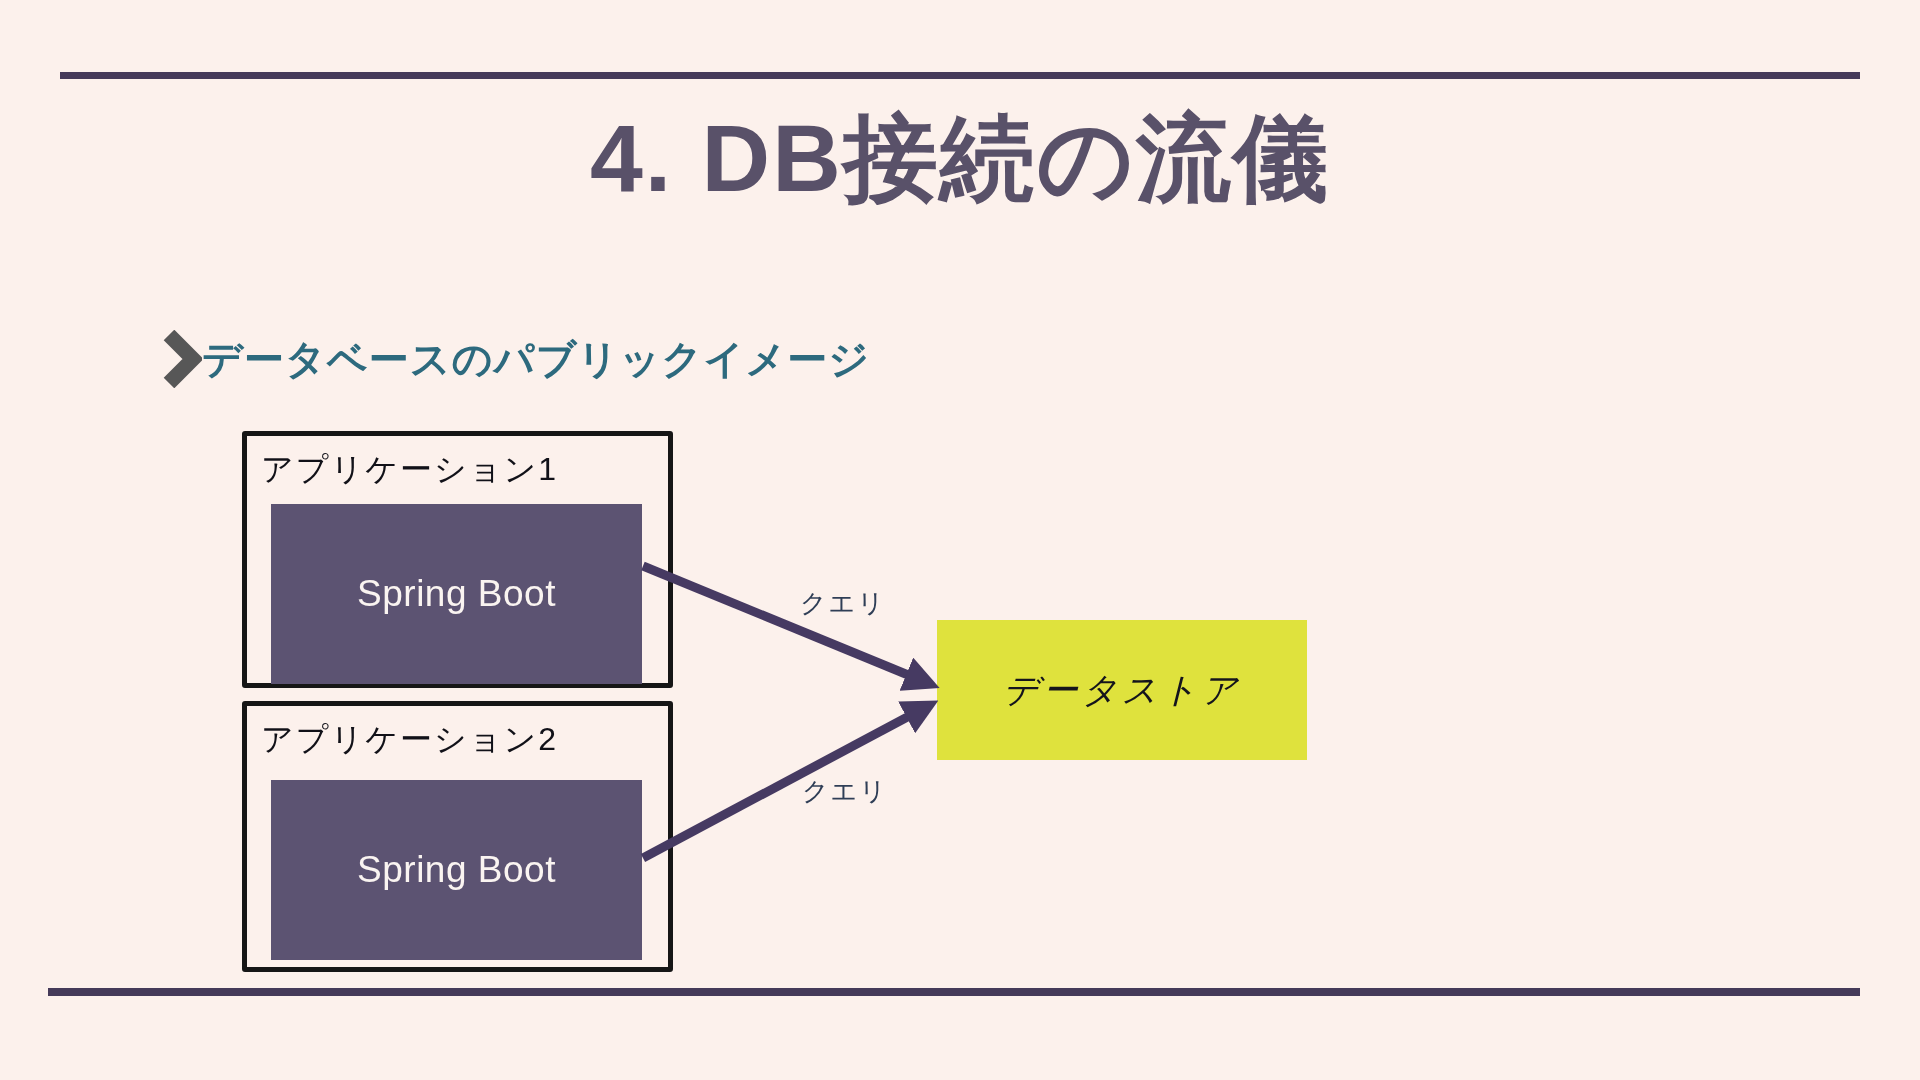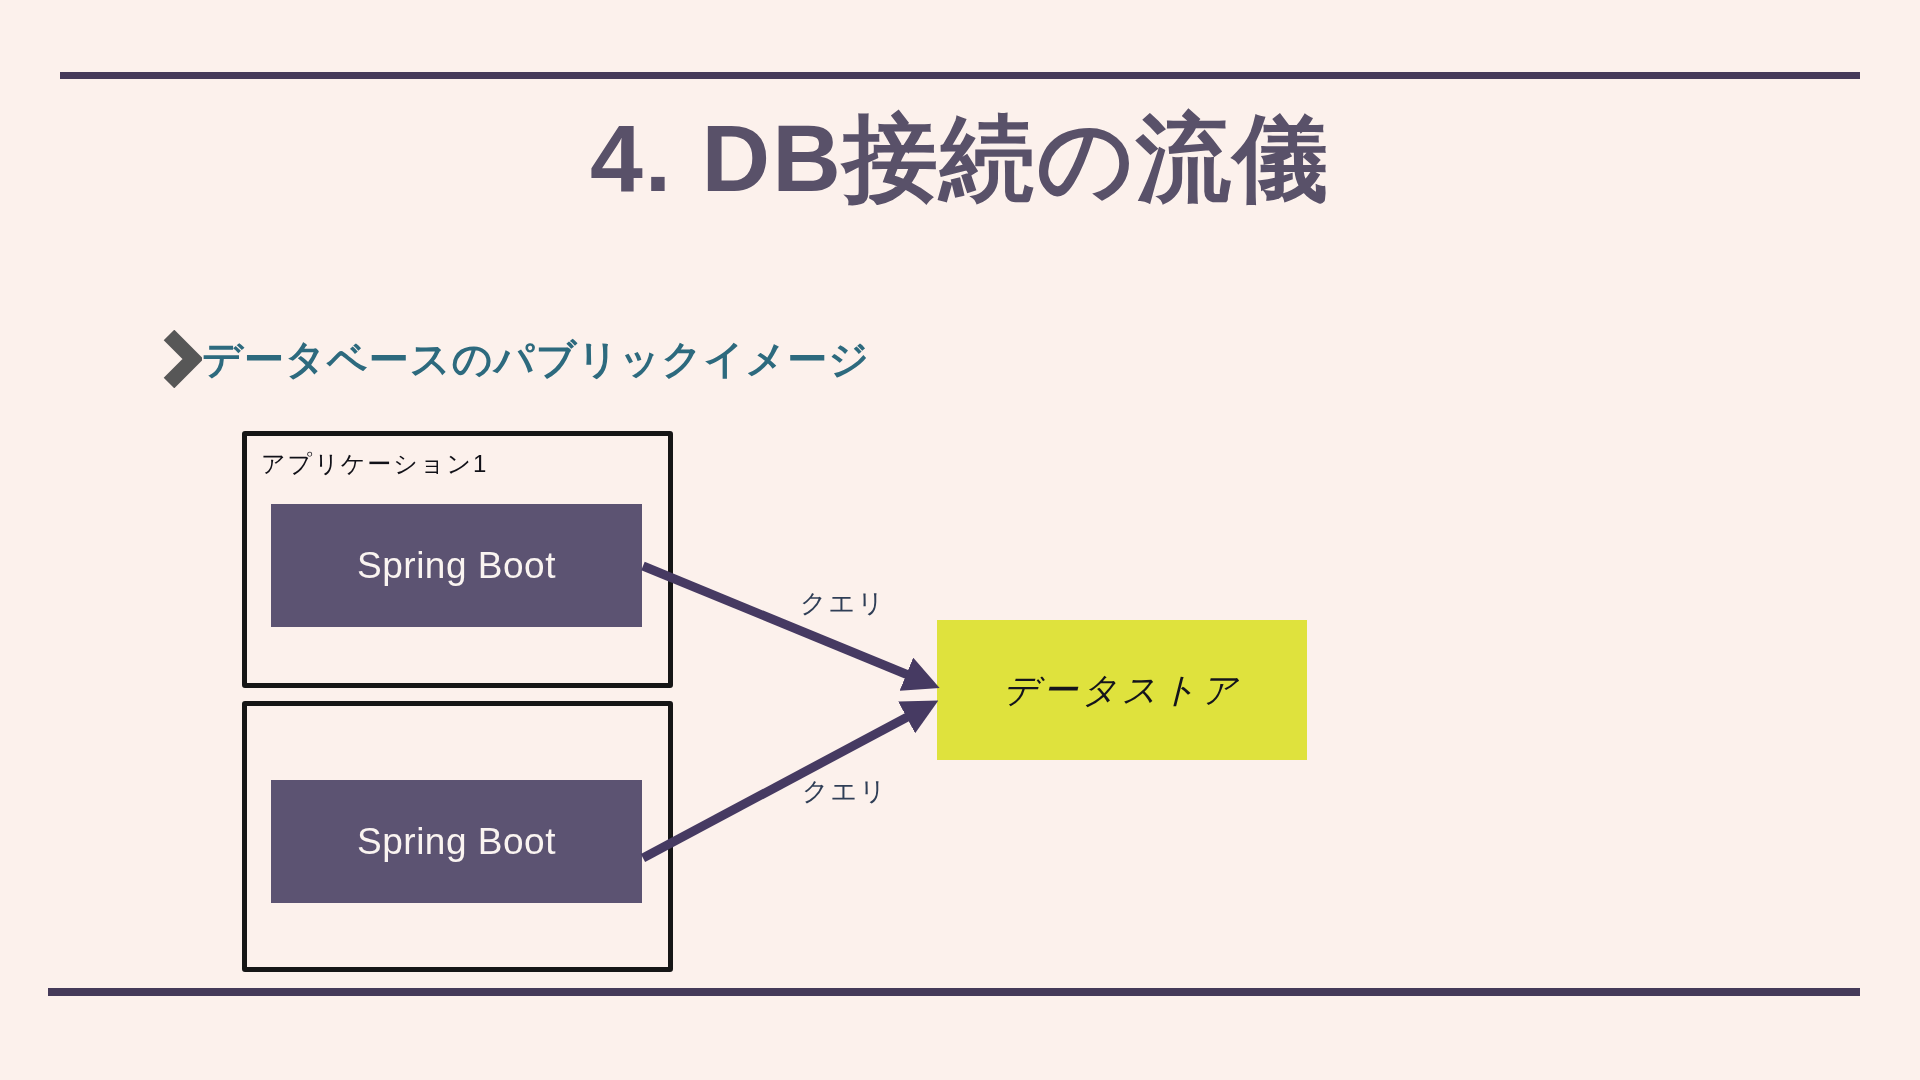--- a/index.html
+++ b/index.html
@@ -60,29 +60,29 @@
     position:absolute;
     border:5px solid var(--box-border);
     border-radius:3px;
     background:transparent;
   }
   .app-box.app1{left:242px;top:431px;width:431px;height:257px;}
   .app-box.app2{left:242px;top:701px;width:431px;height:271px;}
   .app-label{
     position:absolute;
     left:14px;top:12px;
-    font-size:24px;
+    font-size:32px;
     font-weight:500;
     color:var(--app-label);
     letter-spacing:2px;
   }
   .springboot{
     position:absolute;
     left:24px;
-    width:371px;height:123px;
+    width:371px;height:180px;
     background:var(--springboot-bg);
     display:flex;align-items:center;justify-content:center;
     font-size:37px;
     color:var(--springboot-text);
     letter-spacing:0.5px;
   }
   .app1 .springboot{top:68px;}
   .app2 .springboot{top:74px;}
   .datastore{
     position:absolute;
@@ -128,20 +128,21 @@
     </span>
     <span class="subtitle-text">データベースのパブリックイメージ</span>
   </div>
 
   <div class="app-box app1">
     <span class="app-label">アプリケーション1</span>
     <div class="springboot">Spring Boot</div>
   </div>
 
   <div class="app-box app2">
+    <span class="app-label">アプリケーション2</span>
     <div class="springboot">Spring Boot</div>
   </div>
 
   <div class="datastore">データストア</div>
 
   <span class="query-label q1">クエリ</span>
   <span class="query-label q2">クエリ</span>
 
   <svg class="arrow-layer" viewBox="0 0 1920 1080">
     <defs>

